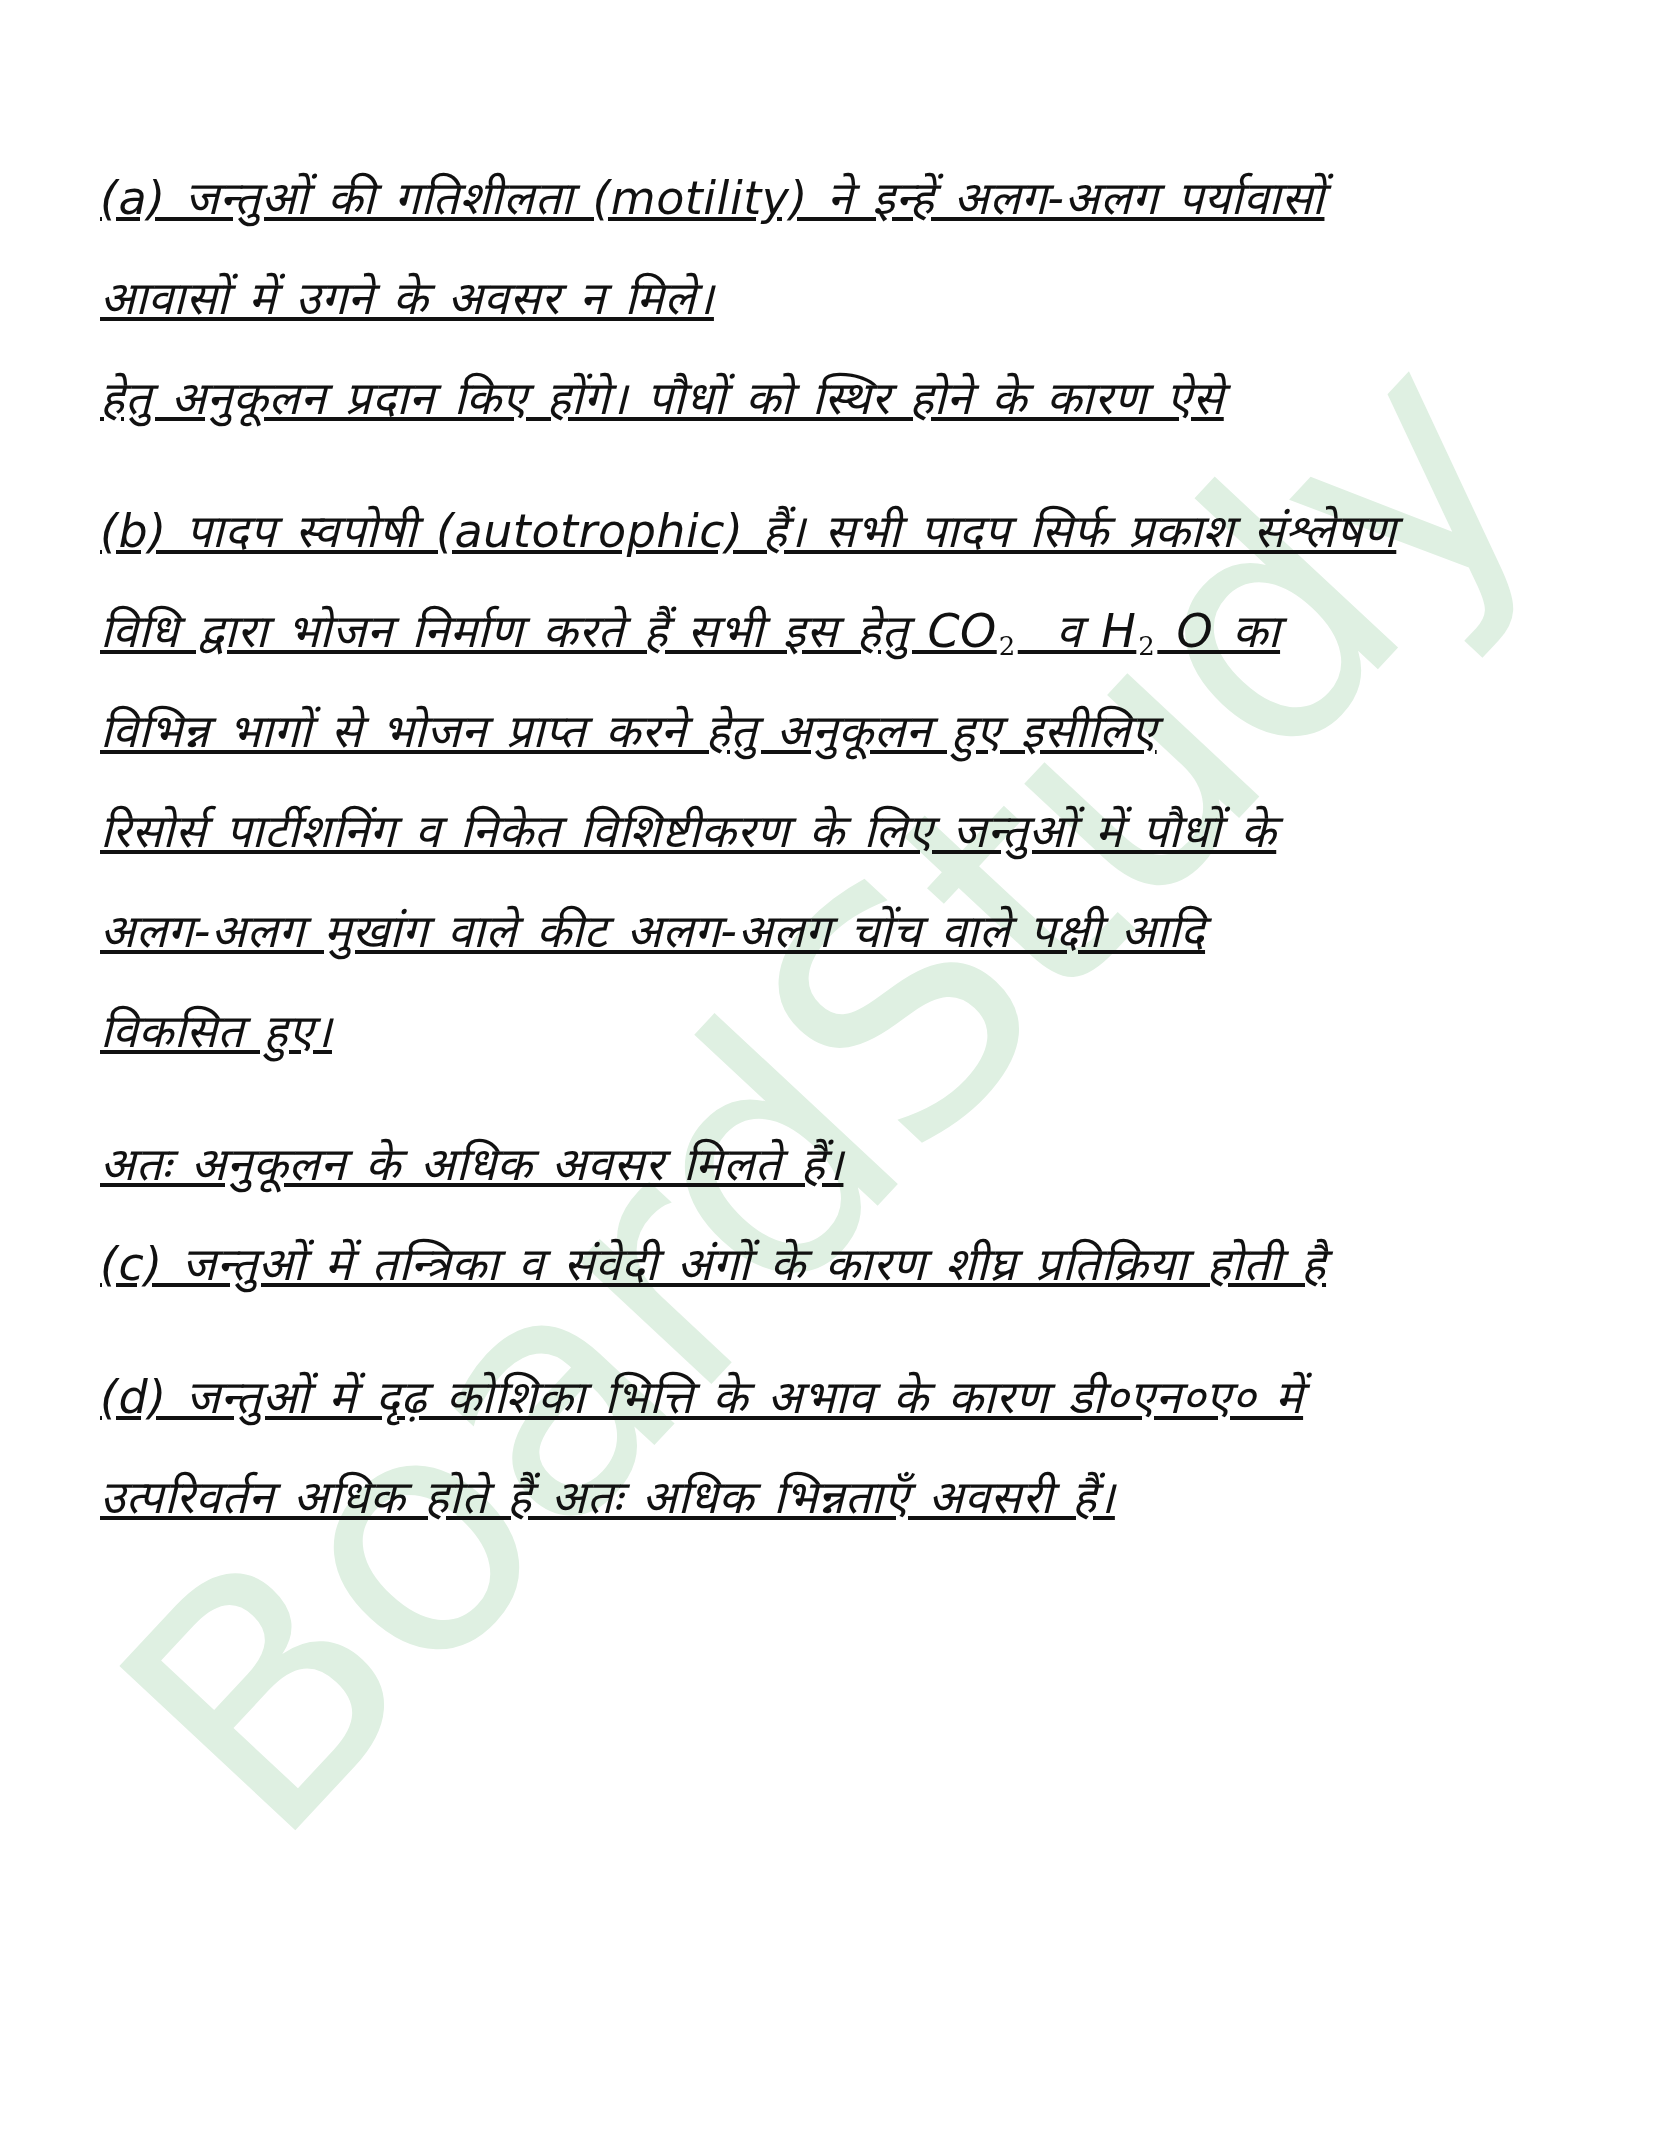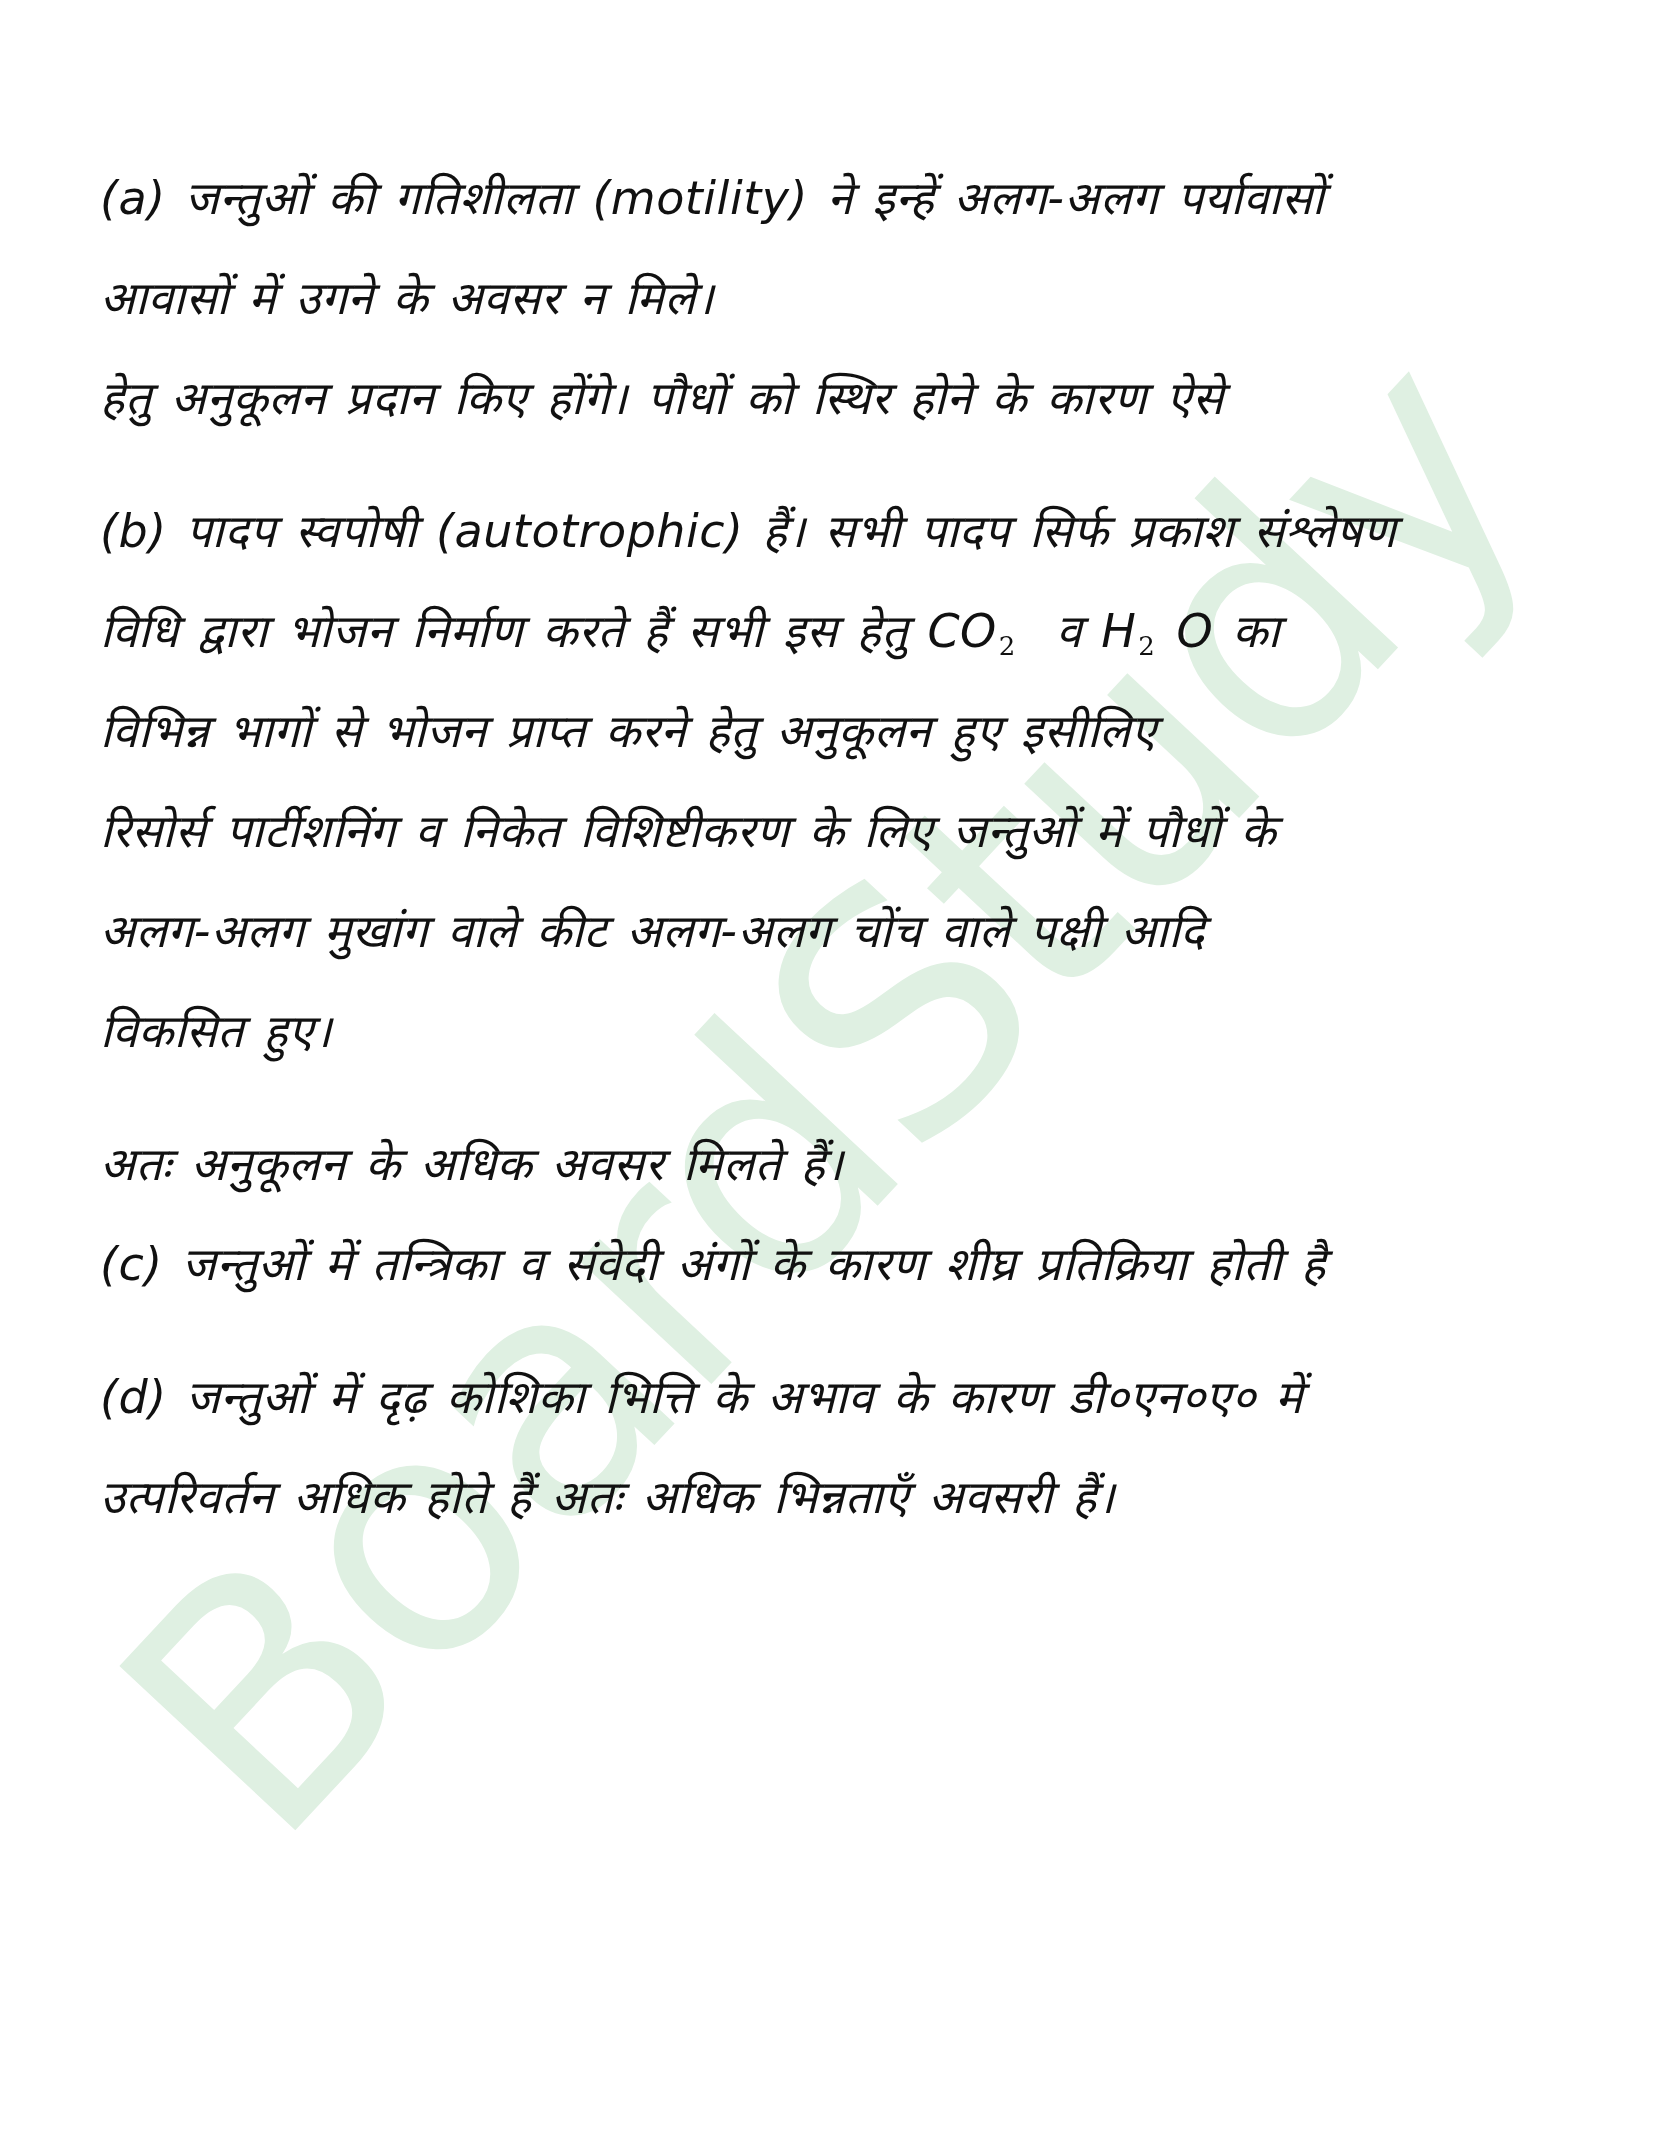--- a/index.html
+++ b/index.html
@@ -41,20 +41,21 @@
     margin: 0 0 33px 0;
   }
   .line {
     font-style: italic;
     font-size: 46px;
     line-height: 100px;
     height: 100px;
     white-space: nowrap;
     letter-spacing: 0.5px;
     word-spacing: 4px;
+    text-decoration: underline;
   }
   .line .sub {
     font-style: normal;
     font-family: "DejaVu Serif", "Liberation Serif", serif;
     font-size: 26px;
     vertical-align: -8px;
     margin: 0 2px;
   }
 </style>
 </head>

